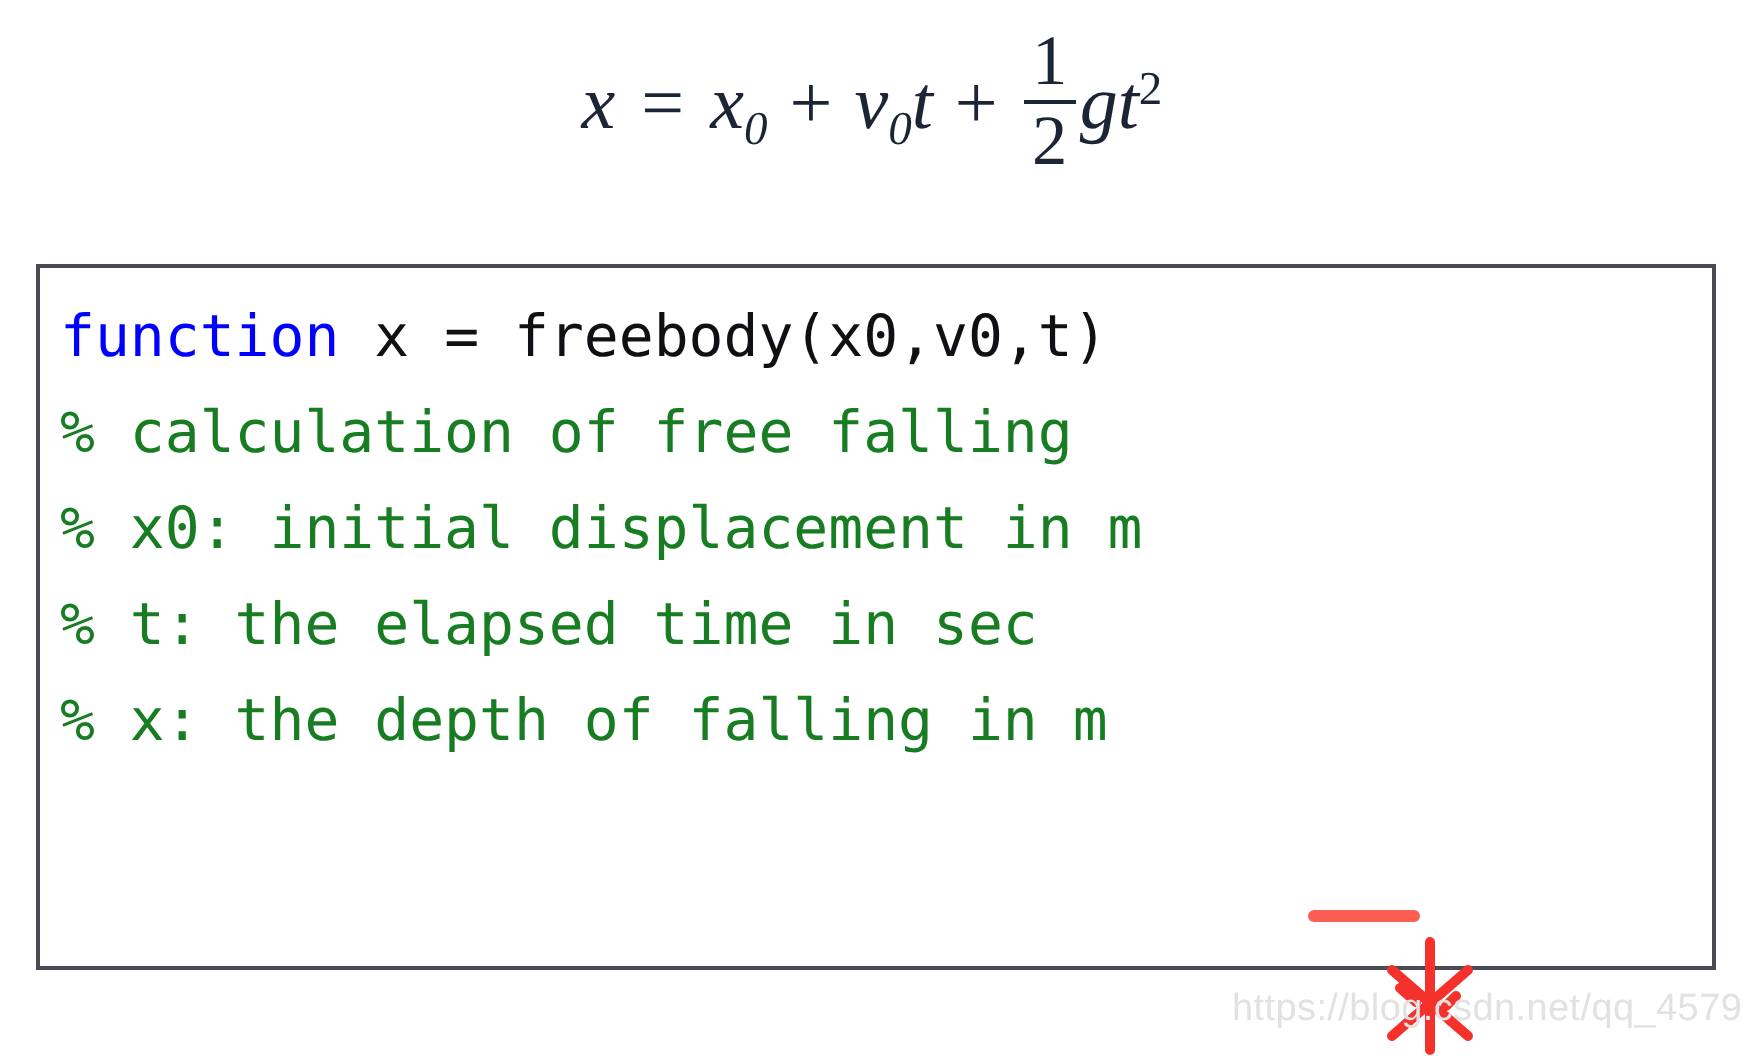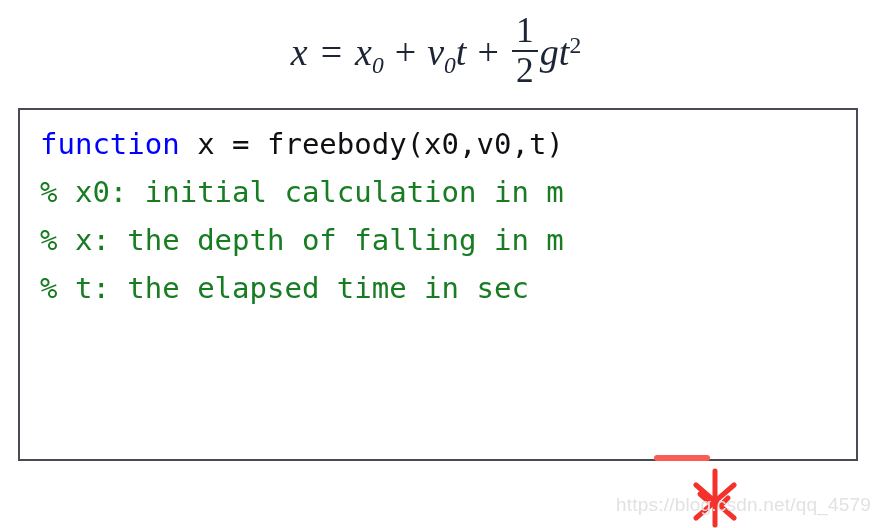--- a/index.html
+++ b/index.html
@@ -81,27 +81,27 @@
   .frac .den {
     line-height: 1.02;
     padding: 1px 4px 0 4px;
     font-style: normal;
   }
 
   
   #code-block {
     position: absolute;
     left: 18px;
-    top: 108px;
+    top: 132px;
     width: 840px;
     height: 353px;
     box-sizing: border-box;
     border: 2px solid #4a4a55;
     background: #ffffff;
-    padding: 10px 0 0 20px;
+    padding: 10px 0 0 10px;
     overflow: hidden;
   }
   .code-line {
     font-family: "DejaVu Sans Mono", "Liberation Mono", monospace;
     font-size: 29px;
     line-height: 48px;
     height: 48px;
     white-space: pre;
     letter-spacing: 0px;
   }
@@ -156,23 +156,24 @@
       <span class="num">1</span>
       <span class="bar"></span>
       <span class="den">2</span>
     </span>
     <span><span class="mi">g</span><span class="mi">t</span><span class="sup">2</span></span>
   </div>
 </div>
 
 <div id="code-block">
     <div class="code-line"><span class="tok-keyword">function</span><span class="tok-plain"> x = freebody(x0,v0,t)</span></div>
-    <div class="code-line"><span class="tok-comment">% x0: initial calculation in m</span></div>
+    <div class="code-line"><span class="tok-comment">% calculation of free falling</span></div>
+    <div class="code-line"><span class="tok-comment">% x0: initial displacement in m</span></div>
+    <div class="code-line"><span class="tok-comment">% t: the elapsed time in sec</span></div>
     <div class="code-line"><span class="tok-comment">% x: the depth of falling in m</span></div>
-    <div class="code-line"><span class="tok-comment">% t: the elapsed time in sec</span></div>
   </div>
 
 <div id="red-underline"></div>
 
 <svg id="red-star-mark" viewBox="0 0 62 60" xmlns="http://www.w3.org/2000/svg">
   <g stroke="#f4312a" stroke-width="5" stroke-linecap="round" fill="none">
     <path d="M31 3 L31 57"></path>
     <path d="M12 17 L50 50"></path>
     <path d="M50 17 L12 50"></path>
     <path d="M16 26 L24 33"></path>

